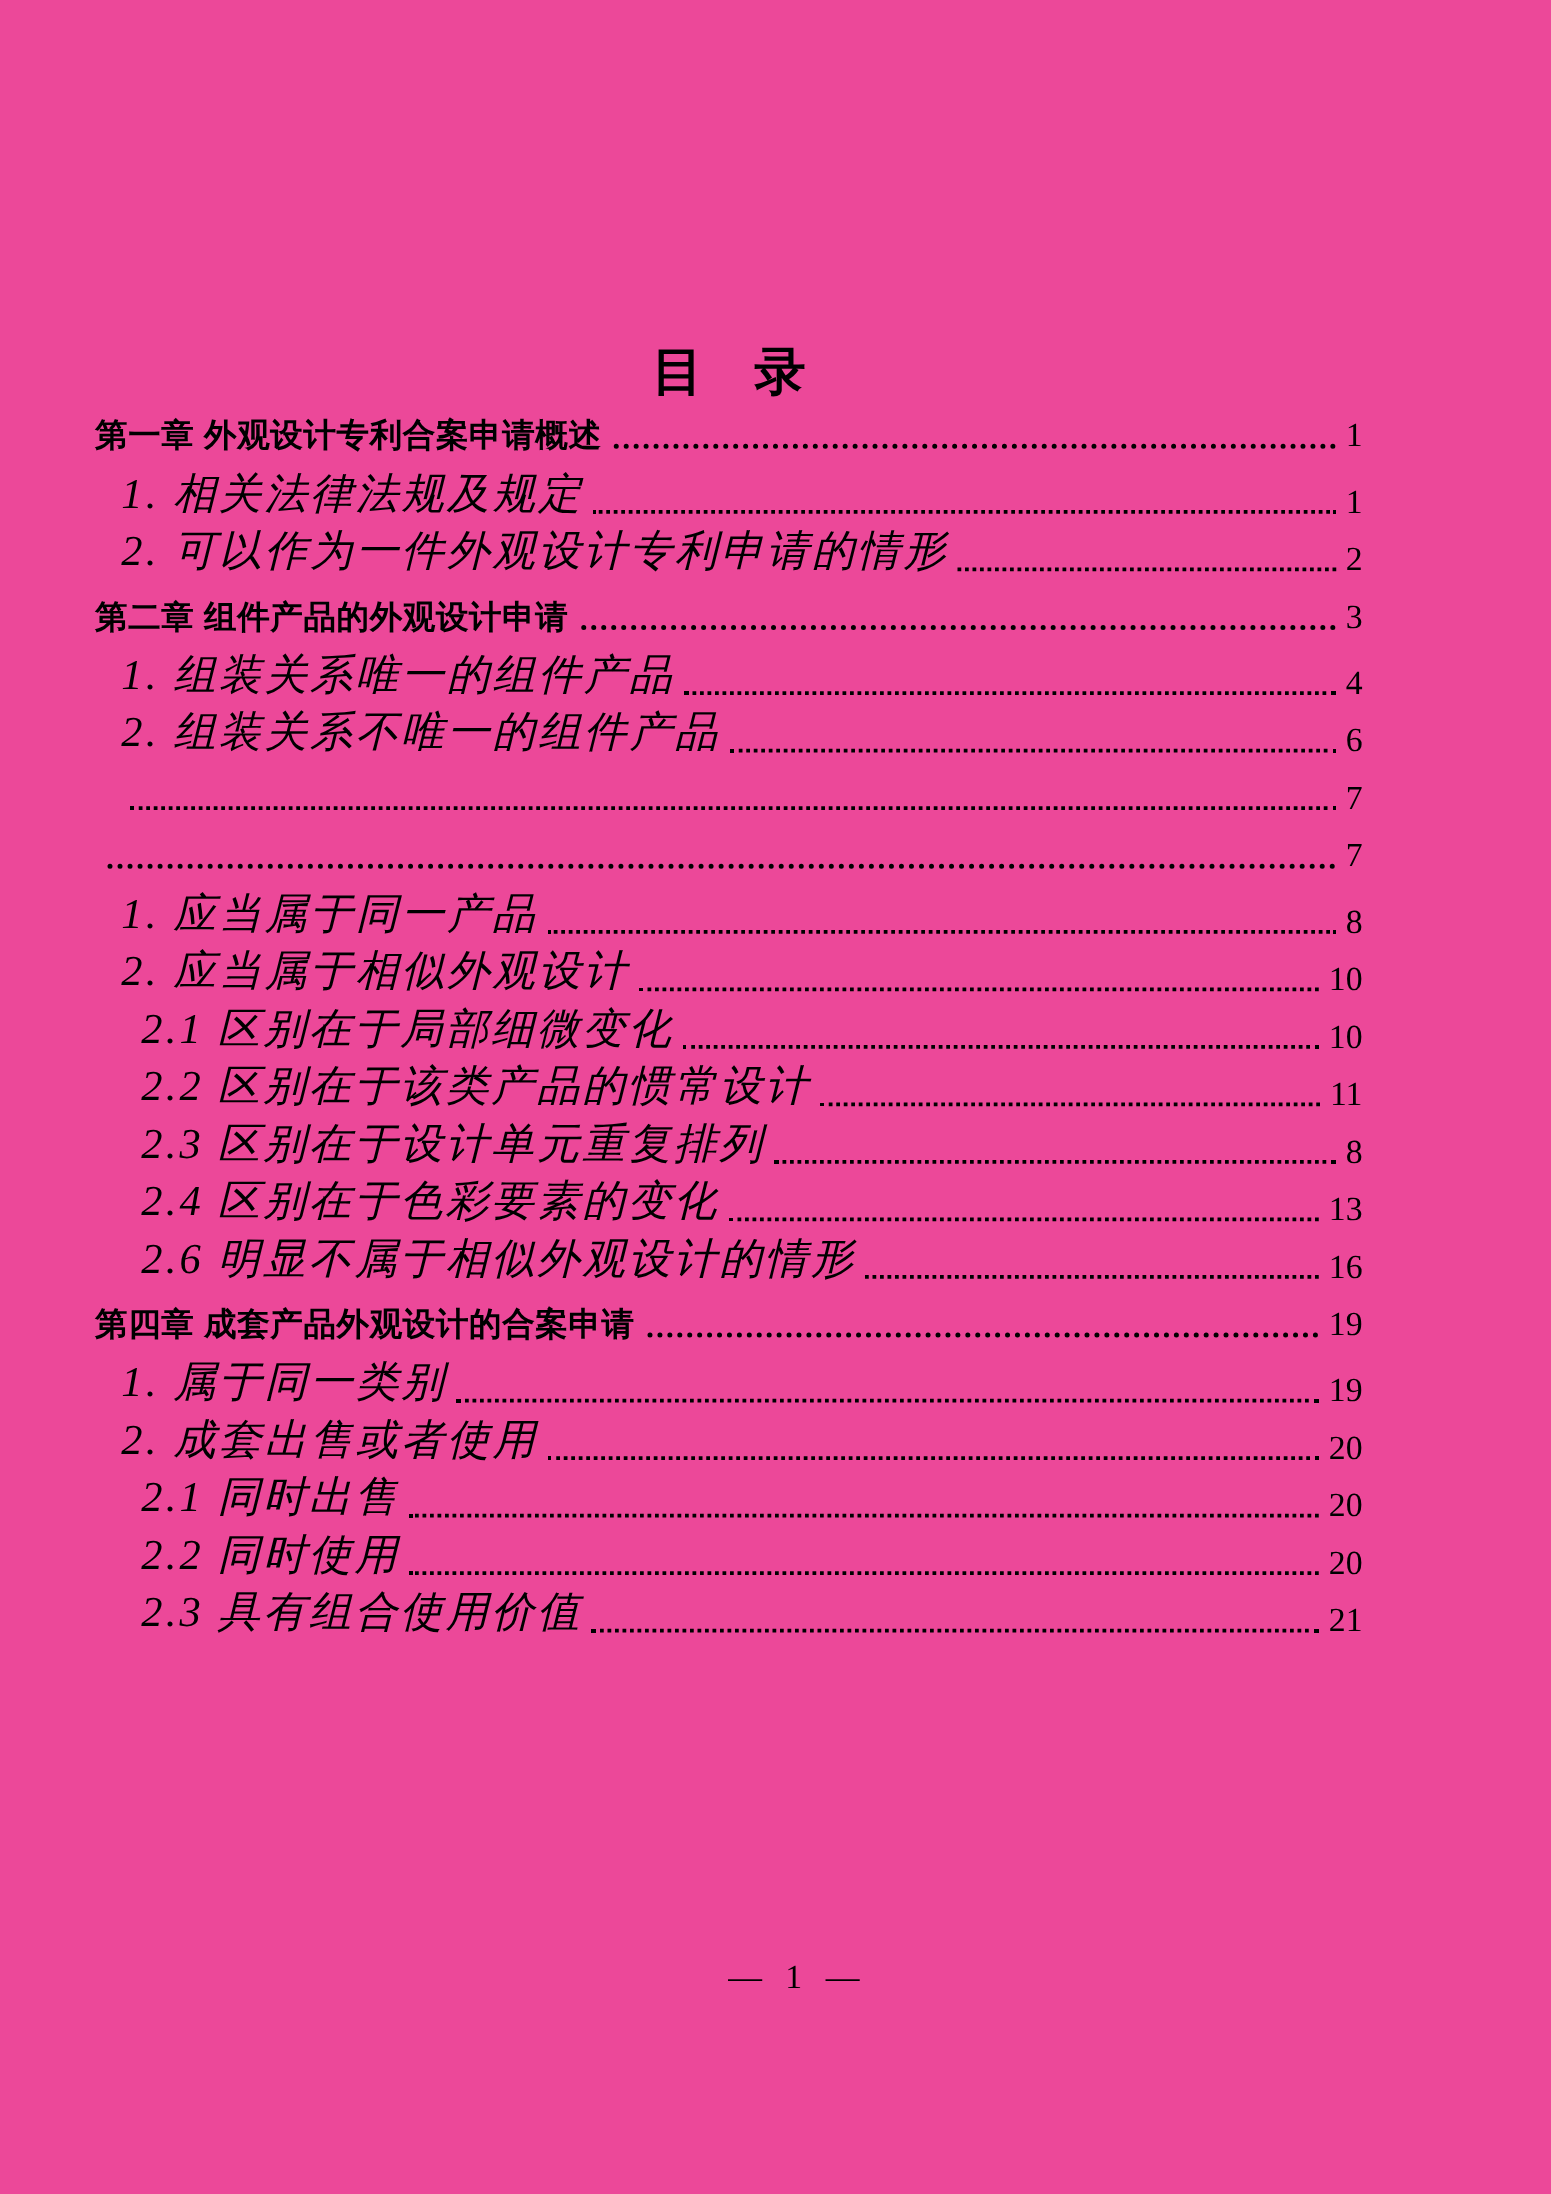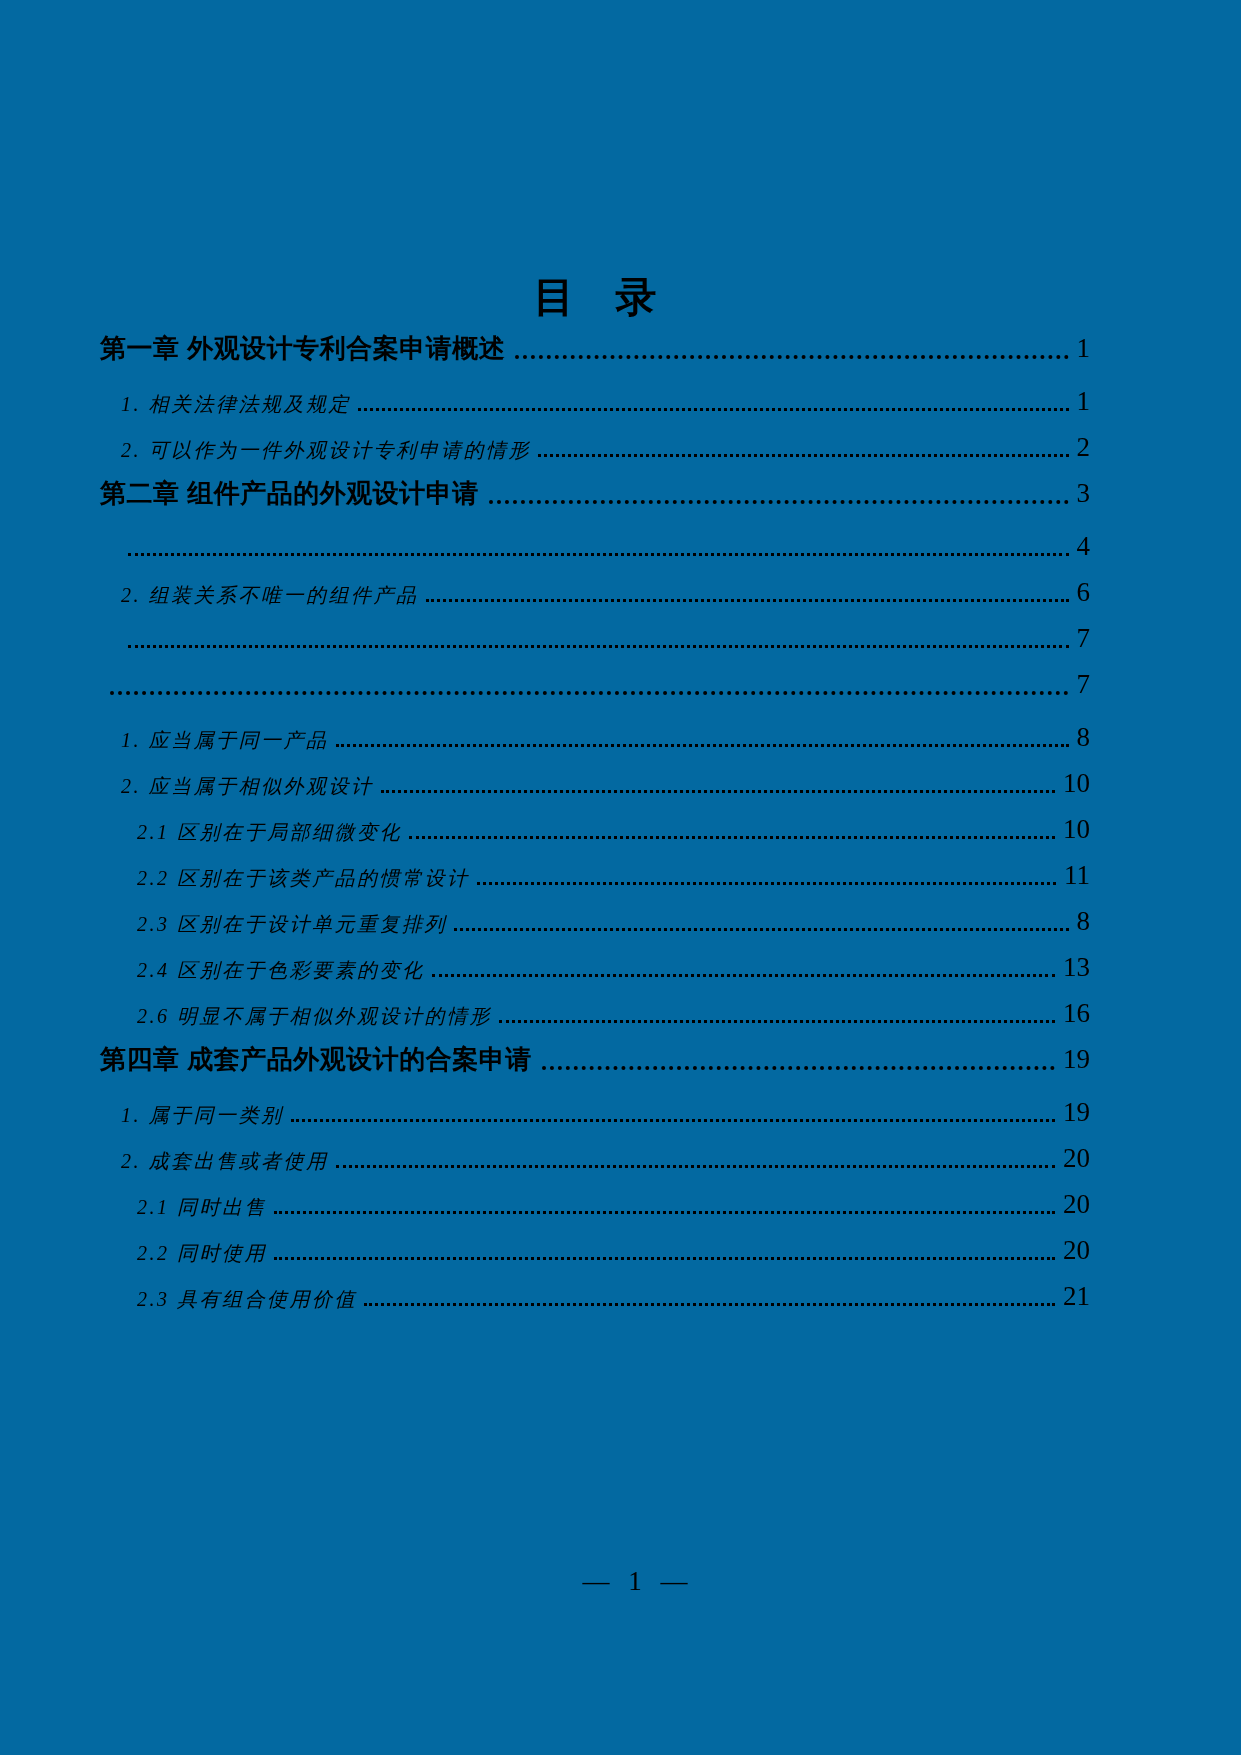--- a/index.html
+++ b/index.html
@@ -8,22 +8,22 @@
     width: 1241px;
     height: 1755px;
     position: relative;
     color: #000000;
     font-family: "Liberation Serif", serif;
     overflow: hidden;
   }
   .page {
     position: absolute;
     inset: 0;
-    padding: 276px 151px 0 100px;
-    background: #0369a1;
+    padding: 276px 151px 0 76px;
+    background: #ec4899;
   }
   .doc-title {
     font-family: "Liberation Serif", serif;
     font-weight: 700;
     font-size: 41px;
     line-height: 42px;
     text-align: center;
     margin-bottom: 0;
     color: #000000;
   }
@@ -42,21 +42,21 @@
     font-size: 26px;
     letter-spacing: 0.5px;
     line-height: 1.25;
   }
   
   .lv-s1 { margin-left: 21px; }
   .lv-s2 { margin-left: 37px; }
   .lv-s1 .label, .lv-s2 .label {
     font-family: "Liberation Serif", serif;
     font-style: italic;
-    font-size: 20px;
+    font-size: 34px;
     letter-spacing: 2.5px;
     line-height: 1.25;
   }
   .dots {
     flex: 1 1 auto;
     min-width: 24px;
     border-bottom: 3px dotted #000000;
     margin: 0 8px 6px 7px;
   }
   .lv-chapter .dots {
@@ -107,20 +107,21 @@
     <span class="pagenum">2</span>
   </div>
 
   <div class="entry lv-chapter">
     <span class="label">第二章 组件产品的外观设计申请</span>
     <span class="dots"></span>
     <span class="pagenum">3</span>
   </div>
 
   <div class="entry lv-s1">
+    <span class="label">1. 组装关系唯一的组件产品</span>
     <span class="dots"></span>
     <span class="pagenum">4</span>
   </div>
 
   <div class="entry lv-s1">
     <span class="label">2. 组装关系不唯一的组件产品</span>
     <span class="dots"></span>
     <span class="pagenum">6</span>
   </div>
 

